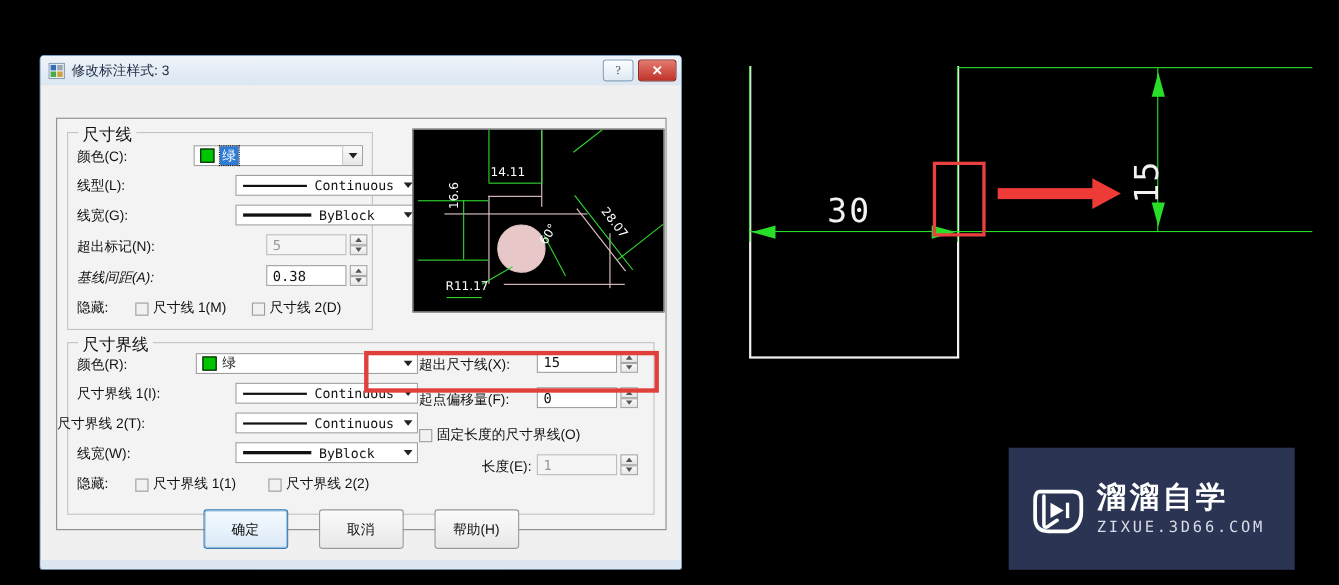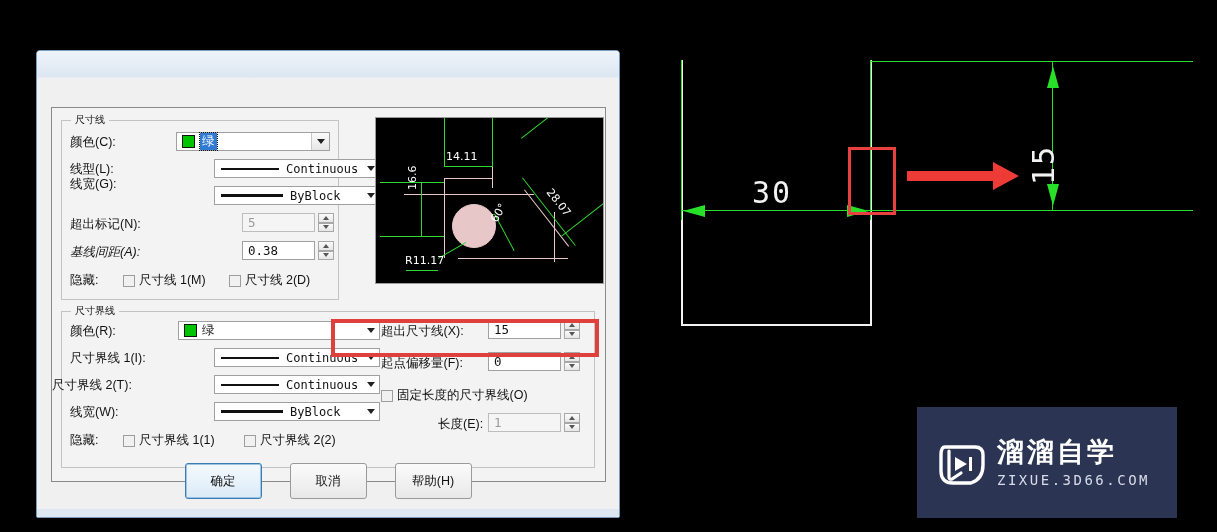--- a/index.html
+++ b/index.html
@@ -56,21 +56,21 @@
        border:1px solid #8a8a8a;border-bottom:none;background:linear-gradient(#fdfdfd,#e3e3e3);
        margin-right:-1px;border-radius:2px 2px 0 0;white-space:nowrap;}
   .tab.active{height:23px;line-height:23px;background:#fff;border-color:#7a7a7a;
               position:relative;z-index:5;font-size:13.5px;padding:0 11px;}
   .tabbody{position:absolute;left:14px;top:56px;width:553px;height:373px;background:#f3f3f3;
            border:1px solid #8a8a8a;}
 
   
   .grp{position:absolute;border:1px solid #c3c3c3;background:transparent;}
   .grp-title{position:absolute;top:-8px;left:9px;background:#f3f3f3;padding:0 4px;
-             font-size:10px;color:#111;}
+             font-size:15px;color:#111;}
 
   .row{position:absolute;display:flex;align-items:center;}
   .lbl{font-size:12.5px;color:#111;white-space:nowrap;font-family:"Liberation Sans",sans-serif;}
 
   .combo{position:absolute;height:19px;background:#fff;border:1px solid #a0a0a0;
          display:flex;align-items:center;box-sizing:border-box;}
   .combo .sw{width:11px;height:11px;background:#00c400;border:1px solid #111;margin:0 5px;flex:none;}
   .combo .ctxt{font-size:12px;color:#111;font-family:"DejaVu Sans Mono",monospace;white-space:nowrap;}
   .combo .cn{font-family:"Liberation Sans",sans-serif;font-size:12.5px;}
   .combo .hl{background:#2f7bd4;color:#fff;padding:0 2px;outline:1px dotted #111;}
@@ -152,20 +152,36 @@
       <div class="wm-txt">
         <div class="wm-cn">溜溜自学</div>
         <div class="wm-en">ZIXUE.3D66.COM</div>
       </div>
     </div>
   </div>
 
   <div class="dlg">
     <div class="dlg-frame"></div>
 
+    <div class="titlebar">
+      <div class="title-icon">
+        <svg width="15" height="15" viewBox="0 0 15 15">
+          <rect x="0.5" y="0.5" width="14" height="14" fill="#eef3f8" stroke="#7d8fa3"></rect>
+          <rect x="2" y="2" width="5" height="5" fill="#2f6fb5"></rect>
+          <rect x="8" y="2" width="5" height="5" fill="#9aa7b4"></rect>
+          <rect x="2" y="8" width="5" height="5" fill="#4ca84c"></rect>
+          <rect x="8" y="8" width="5" height="5" fill="#d0a23c"></rect>
+        </svg>
+      </div>
+      <div class="title-text">修改标注样式: 3</div>
+      <div class="title-btns">
+        <div class="tb-btn">?</div>
+        <div class="tb-btn tb-close">✕</div>
+      </div>
+    </div>
 
 
     <div class="tabbody">
 
       <div class="grp" style="left:9px;top:12px;width:276px;height:178px;">
         <div class="grp-title">尺寸线</div>
       </div>
 
       <div class="row" style="left:18px;top:26px;">
         <span class="lbl">颜色(C):</span>
@@ -182,21 +198,21 @@
         <span class="lbl">线型(L):</span>
       </div>
       <div class="combo" style="left:162px;top:51px;width:166px;">
         <span class="linepre"></span>
         <span class="ctxt">Continuous</span>
         <span class="arrow">
             <span class="caret"></span>
           </span>
       </div>
 
-      <div class="row" style="left:18px;top:68px;">
+      <div class="row" style="left:18px;top:80px;">
         <span class="lbl">线宽(G):</span>
       </div>
       <div class="combo" style="left:162px;top:78px;width:166px;">
         <span class="linepre thick"></span>
         <span class="ctxt">ByBlock</span>
         <span class="arrow">
             <span class="caret"></span>
           </span>
       </div>
 

